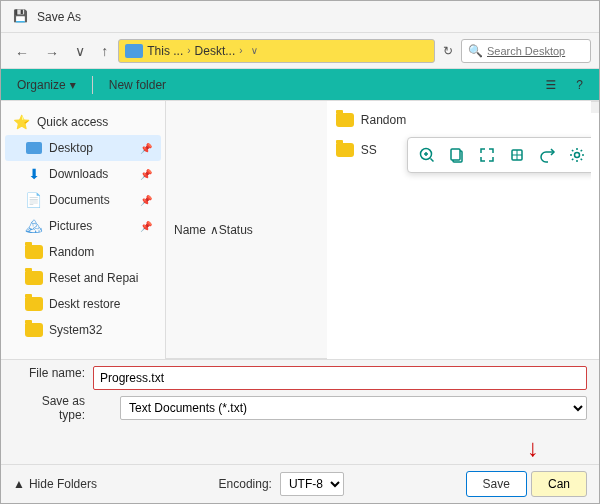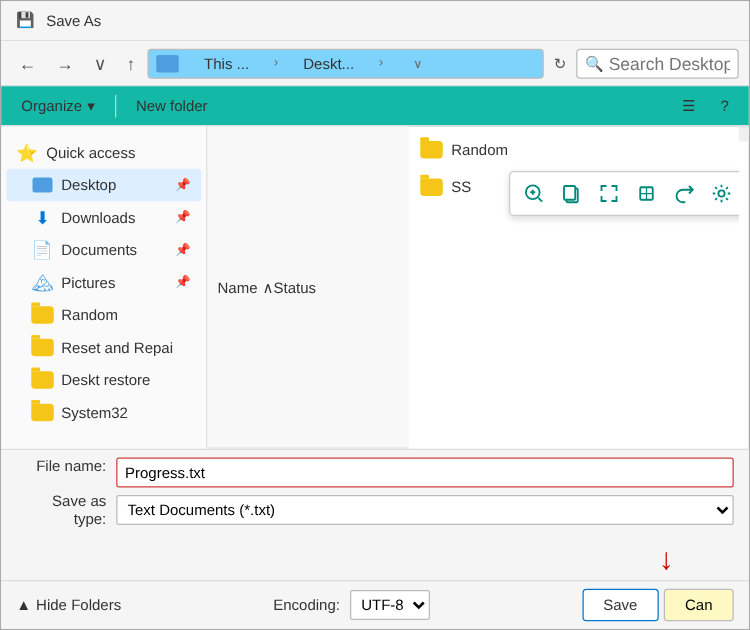--- a/index.html
+++ b/index.html
@@ -7,27 +7,27 @@
 
     .window { width: 600px; height: 504px; background: #ffffff; border: 1px solid #aaa; display: flex; flex-direction: column; }
 
     .title-bar { background: #f5f5f5; padding: 8px 12px; display: flex; align-items: center; gap: 8px; border-bottom: 1px solid #ddd; height: 32px; }
     .title-bar-icon { width: 16px; height: 16px; }
     .title-bar-text { font-size: 12px; color: #333; }
 
     .nav-bar { background: #f5f5f5; padding: 4px 8px; display: flex; align-items: center; gap: 4px; border-bottom: 1px solid #ddd; height: 36px; }
     .nav-btn { background: none; border: none; cursor: pointer; padding: 4px 6px; border-radius: 3px; font-size: 14px; color: #555; display: flex; align-items: center; }
     .nav-btn:disabled { color: #bbb; cursor: default; }
-    .address-bar { flex: 1; height: 24px; background: #7dd3fc; border: 1px solid #bbb; border-radius: 3px; display: flex; align-items: center; padding: 0 6px; gap: 20px; }
+    .address-bar { flex: 1; height: 24px; background: #fde047; border: 1px solid #bbb; border-radius: 3px; display: flex; align-items: center; padding: 0 6px; gap: 4px; }
     .address-segment { display: flex; align-items: center; gap: 2px; font-size: 12px; color: #333; }
     .address-sep { color: #666; font-size: 10px; }
     .address-chevron { color: #666; font-size: 10px; margin-left: 4px; }
     .refresh-btn { background: none; border: none; cursor: pointer; padding: 4px; color: #555; font-size: 12px; }
     .search-bar { height: 24px; background: #fff; border: 1px solid #bbb; border-radius: 3px; display: flex; align-items: center; padding: 0 6px; gap: 4px; width: 130px; }
-    .search-bar input { border: none; outline: none; font-size: 14px; color: #555; background: transparent; width: 100%; }
+    .search-bar input { border: none; outline: none; font-size: 11px; color: #555; background: transparent; width: 100%; text-decoration: underline; }
 
     .toolbar { background: #14b8a6; padding: 4px 8px; display: flex; align-items: center; gap: 8px; border-bottom: 1px solid #ddd; height: 32px; }
     .toolbar-btn { background: none; border: none; cursor: pointer; padding: 3px 8px; border-radius: 3px; font-size: 12px; color: #333; display: flex; align-items: center; gap: 4px; }
     .toolbar-sep { width: 1px; height: 18px; background: #ccc; }
     .toolbar-right { margin-left: auto; display: flex; align-items: center; gap: 4px; }
 
     .main-area { display: flex; flex: 1; overflow: hidden; }
 
     .sidebar { width: 165px; min-width: 165px; border-right: 1px solid #ddd; overflow-y: auto; padding: 8px 0; background: #fafafa; }
     .sidebar-section { margin-bottom: 4px; }
@@ -53,21 +53,21 @@
 
     .scrollbar-area { height: 12px; background: #f0f0f0; border-top: 1px solid #ddd; display: flex; align-items: center; padding: 0 4px; }
     .scrollbar-track { flex: 1; height: 6px; background: #ddd; border-radius: 3px; }
     .scrollbar-thumb { width: 40%; height: 6px; background: #bbb; border-radius: 3px; margin-left: 20%; }
 
     .bottom-area { background: #f5f5f5; border-top: 1px solid #ddd; padding: 6px 12px; }
     .form-row { display: flex; margin-bottom: 4px; }
     .form-label { width: 80px; font-size: 12px; color: #333; text-align: right; padding-right: 8px; }
     .form-input { flex: 1; height: 24px; border: 1.5px solid #d04040; border-radius: 2px; padding: 0 6px; font-size: 12px; outline: none; }
     .form-select-row { display: flex; align-items: center; }
-    .form-select { height: 24px; border: 1px solid #bbb; border-radius: 2px; padding: 0 4px; font-size: 12px; background: #fff; }
+    .form-select { height: 24px; border: 1px solid #bbb; border-radius: 2px; padding: 0 4px; font-size: 12px; background: #fff; margin-left: 27px; }
 
     .action-bar { background: #f5f5f5; border-top: 1px solid #ddd; padding: 6px 12px; display: flex; align-items: center; justify-content: space-between; }
     .hide-folders { display: flex; align-items: center; gap: 4px; font-size: 12px; color: #333; cursor: pointer; }
     .encoding-area { display: flex; align-items: center; gap: 8px; }
     .encoding-label { font-size: 12px; color: #333; }
     .encoding-select { height: 24px; border: 1px solid #bbb; border-radius: 2px; padding: 0 4px; font-size: 12px; background: #fff; cursor: pointer; }
     .btn-group { display: flex; gap: 4px; }
     .action-btn { height: 26px; padding: 0 16px; border: 1px solid #bbb; border-radius: 3px; font-size: 12px; background: #fef9c3; cursor: pointer; }
     .action-btn.primary { background: #fff; border: 1.5px solid #0078d4; color: #333; }
 

